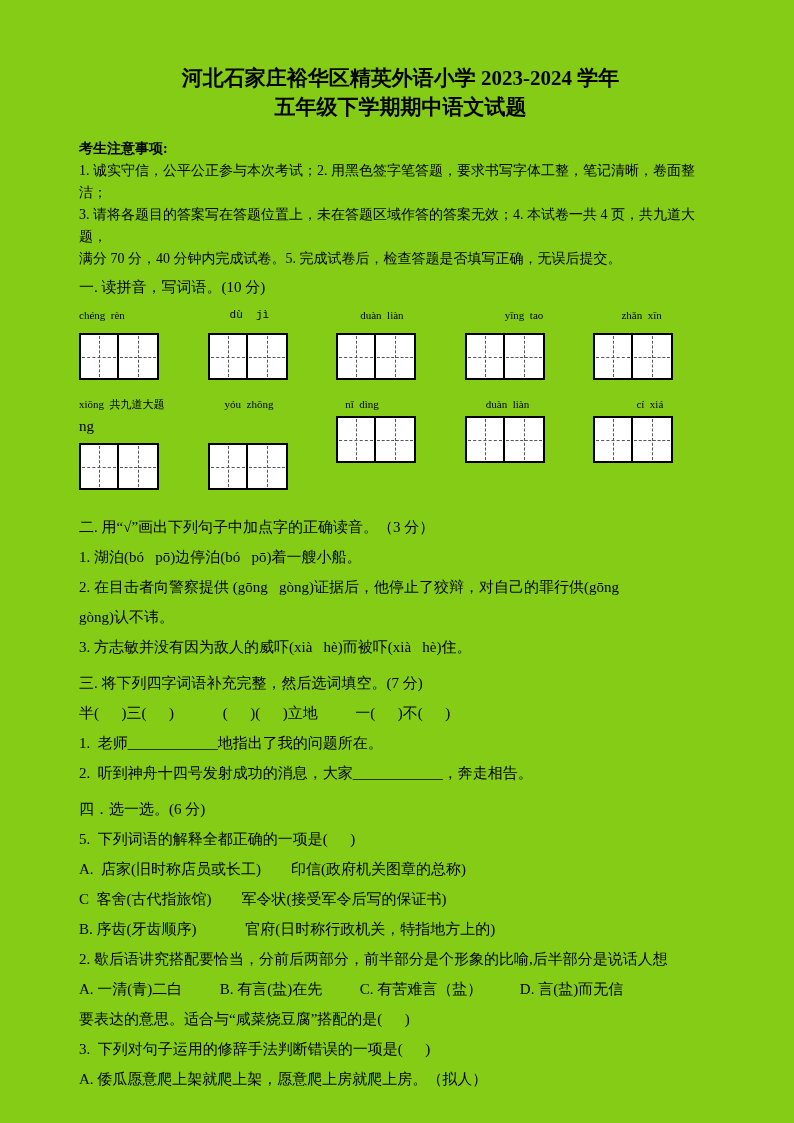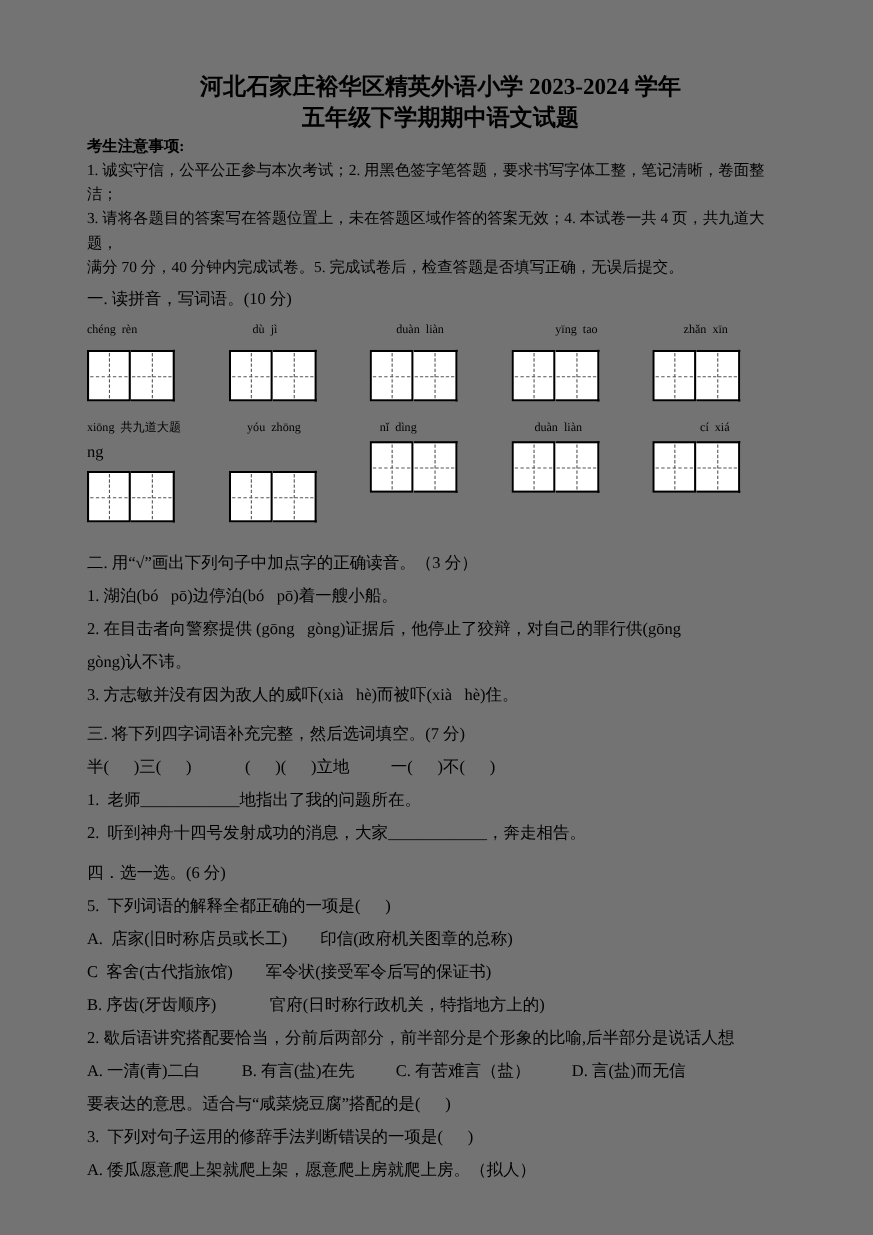--- a/index.html
+++ b/index.html
@@ -1,39 +1,39 @@
 <!DOCTYPE html>
 <html><head>
 <meta charset="utf-8">
 <style>
   html,body { margin:0; padding:0; background:#ffffff; }
   .page {
     position:relative;
     width:794px; height:1123px;
     margin:0 auto;
-    background:#737373;
+    background:#84cc16;
     color:#000000;
     font-family:"Liberation Serif","DejaVu Serif",serif;
     box-sizing:border-box;
     padding:64px 72px 0 79px;
     overflow:hidden;
   }
   .title { text-align:center; font-weight:bold; font-size:21px; line-height:29px; }
-  .notice { margin-top:1px; font-size:14px; line-height:22px; }
+  .notice { margin-top:16px; font-size:14px; line-height:22px; }
   .notice p { margin:0; white-space:pre-wrap; }
   .notice-heading { font-weight:bold; }
   .body-line { font-size:15px; line-height:30px; margin:0; white-space:pre-wrap; }
   .heading-line { margin-top:2px; }
 
   
   .pinyin-row {
     display:grid; grid-template-columns:repeat(5,1fr);
     font-size:11px; line-height:20px; white-space:pre; margin-top:3px;
   }
-  .row1.pinyin-row span:nth-child(2){ padding-left:22px; }
+  .row1.pinyin-row span:nth-child(2){ padding-left:22px;font-family:Liberation Mono, monospace; }
   .row1.pinyin-row span:nth-child(3){ padding-left:24px; }
   .row1.pinyin-row span:nth-child(4){ padding-left:40px; }
   .row1.pinyin-row span:nth-child(5){ padding-left:28px; }
   .row2.pinyin-row span:nth-child(2){ padding-left:17px; }
   .row2.pinyin-row span:nth-child(3){ padding-left:9px; }
   .row2.pinyin-row span:nth-child(4){ padding-left:21px; }
   .row2.pinyin-row span:nth-child(5){ padding-left:43px; }
 
   
   .boxes-row { display:grid; grid-template-columns:repeat(5,1fr); margin-top:8px; align-items:start; }

